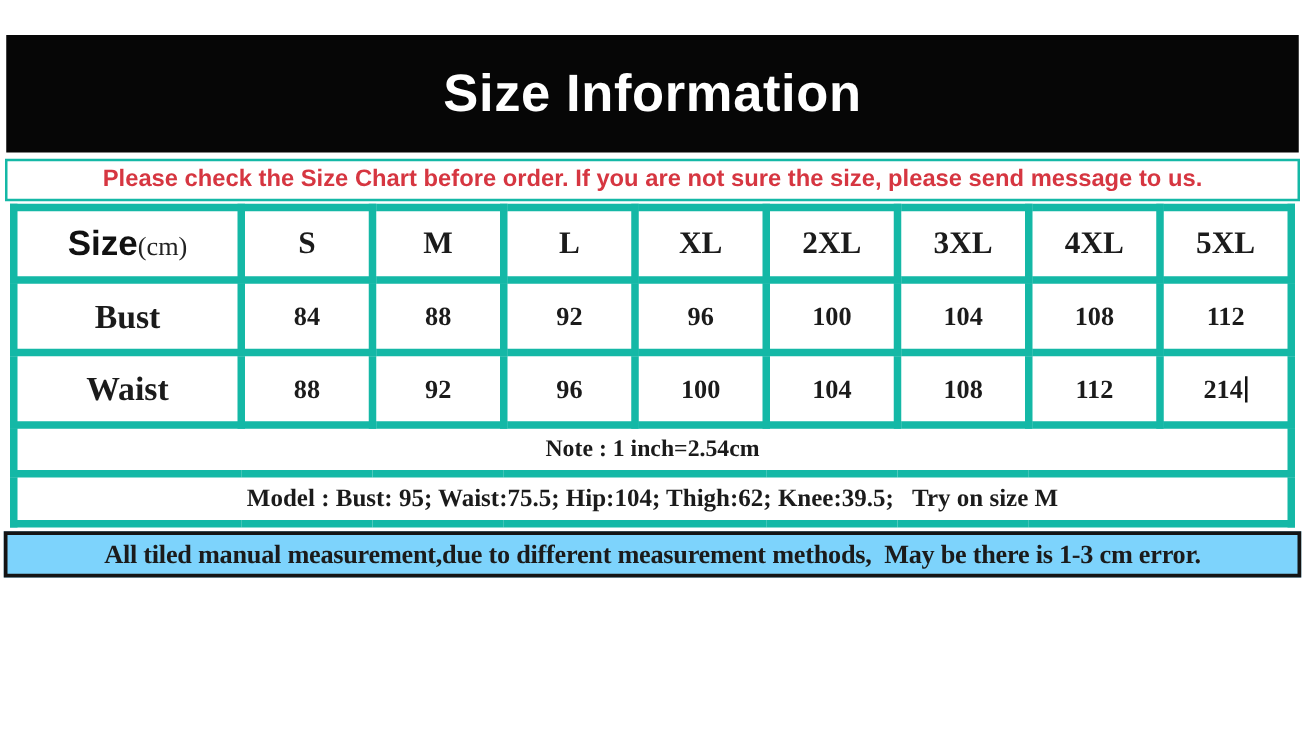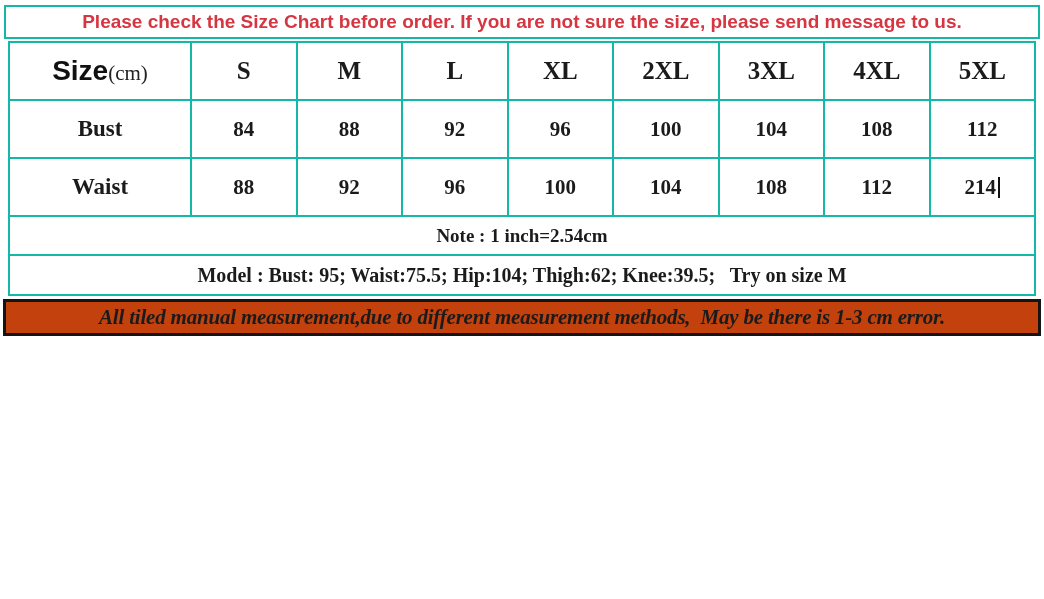--- a/index.html
+++ b/index.html
@@ -50,21 +50,21 @@
 
   
   table.size-table {
     border-collapse: collapse;
     table-layout: fixed;
     width: 1028px;
     margin: 2px auto 0 auto;
     background: #ffffff;
   }
   .size-table th, .size-table td {
-    border: 2px solid #14b8a6;
+    border: 6px solid #14b8a6;
     text-align: center;
     vertical-align: middle;
     color: #1b1b1b;
     font-weight: bold;
     padding: 0;
   }
   .col-label { width: 182px; }
   tr.hdr-row th { height: 58px; font-size: 25px; }
   .size-word {
     font-family: "Liberation Sans", sans-serif;
@@ -72,21 +72,21 @@
     font-size: 28px;
     color: #111111;
   }
   .size-unit {
     font-family: "Liberation Serif", serif;
     font-weight: normal;
     font-size: 21px;
     color: #222222;
   }
   tr.data-row td { height: 58px; font-size: 21px; }
-  tr.data-row td.label-cell { font-size: 23px; }
+  tr.data-row td.label-cell { font-size: 27px; }
   tr.note-row td { height: 39px; font-size: 19px; }
   tr.model-row td { height: 40px; font-size: 20px; }
   .pre { white-space: pre; }
 
   
   .caret {
     display: inline-block;
     width: 2px;
     height: 21px;
     background: #111111;
@@ -95,35 +95,37 @@
   }
 
   
   .footer {
     margin: 3px 3px 0 3px;
     height: 37px;
     border: 3px solid #141414;
     display: flex;
     align-items: center;
     justify-content: center;
-    background: #c2410c;
-    font-style: italic;
+    background: #7dd3fc;
   }
   .footer-text {
     font-weight: bold;
     font-size: 21px;
     color: #1b1b1b;
     letter-spacing: -0.2px;
   }
 </style>
 </head>
 <body>
 
 <div class="page">
 
+  <div class="banner">
+    <span class="banner-title">Size Information</span>
+  </div>
 
   <div class="notice">
     <span class="notice-text">Please check the Size Chart before order. If you are not sure the size, please send message to us.</span>
   </div>
 
   <table class="size-table">
     <colgroup>
       <col class="col-label">
         <col>
         <col>

